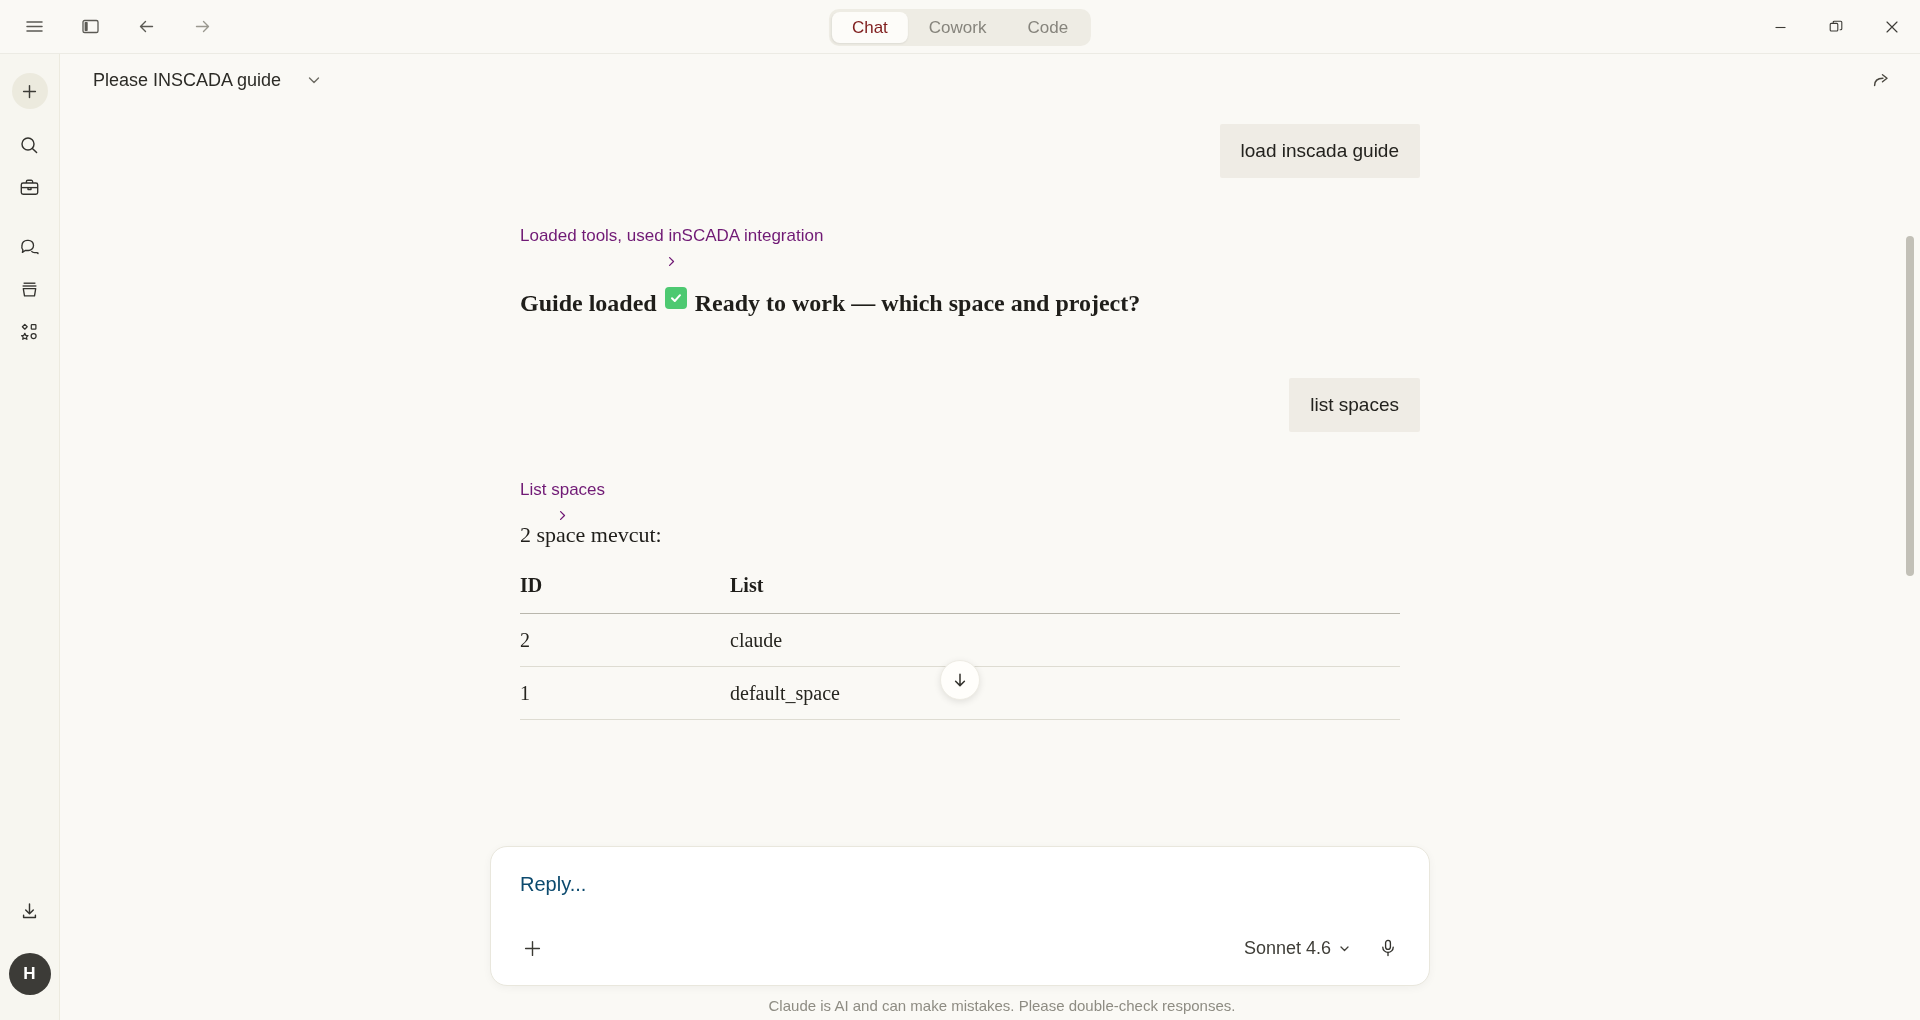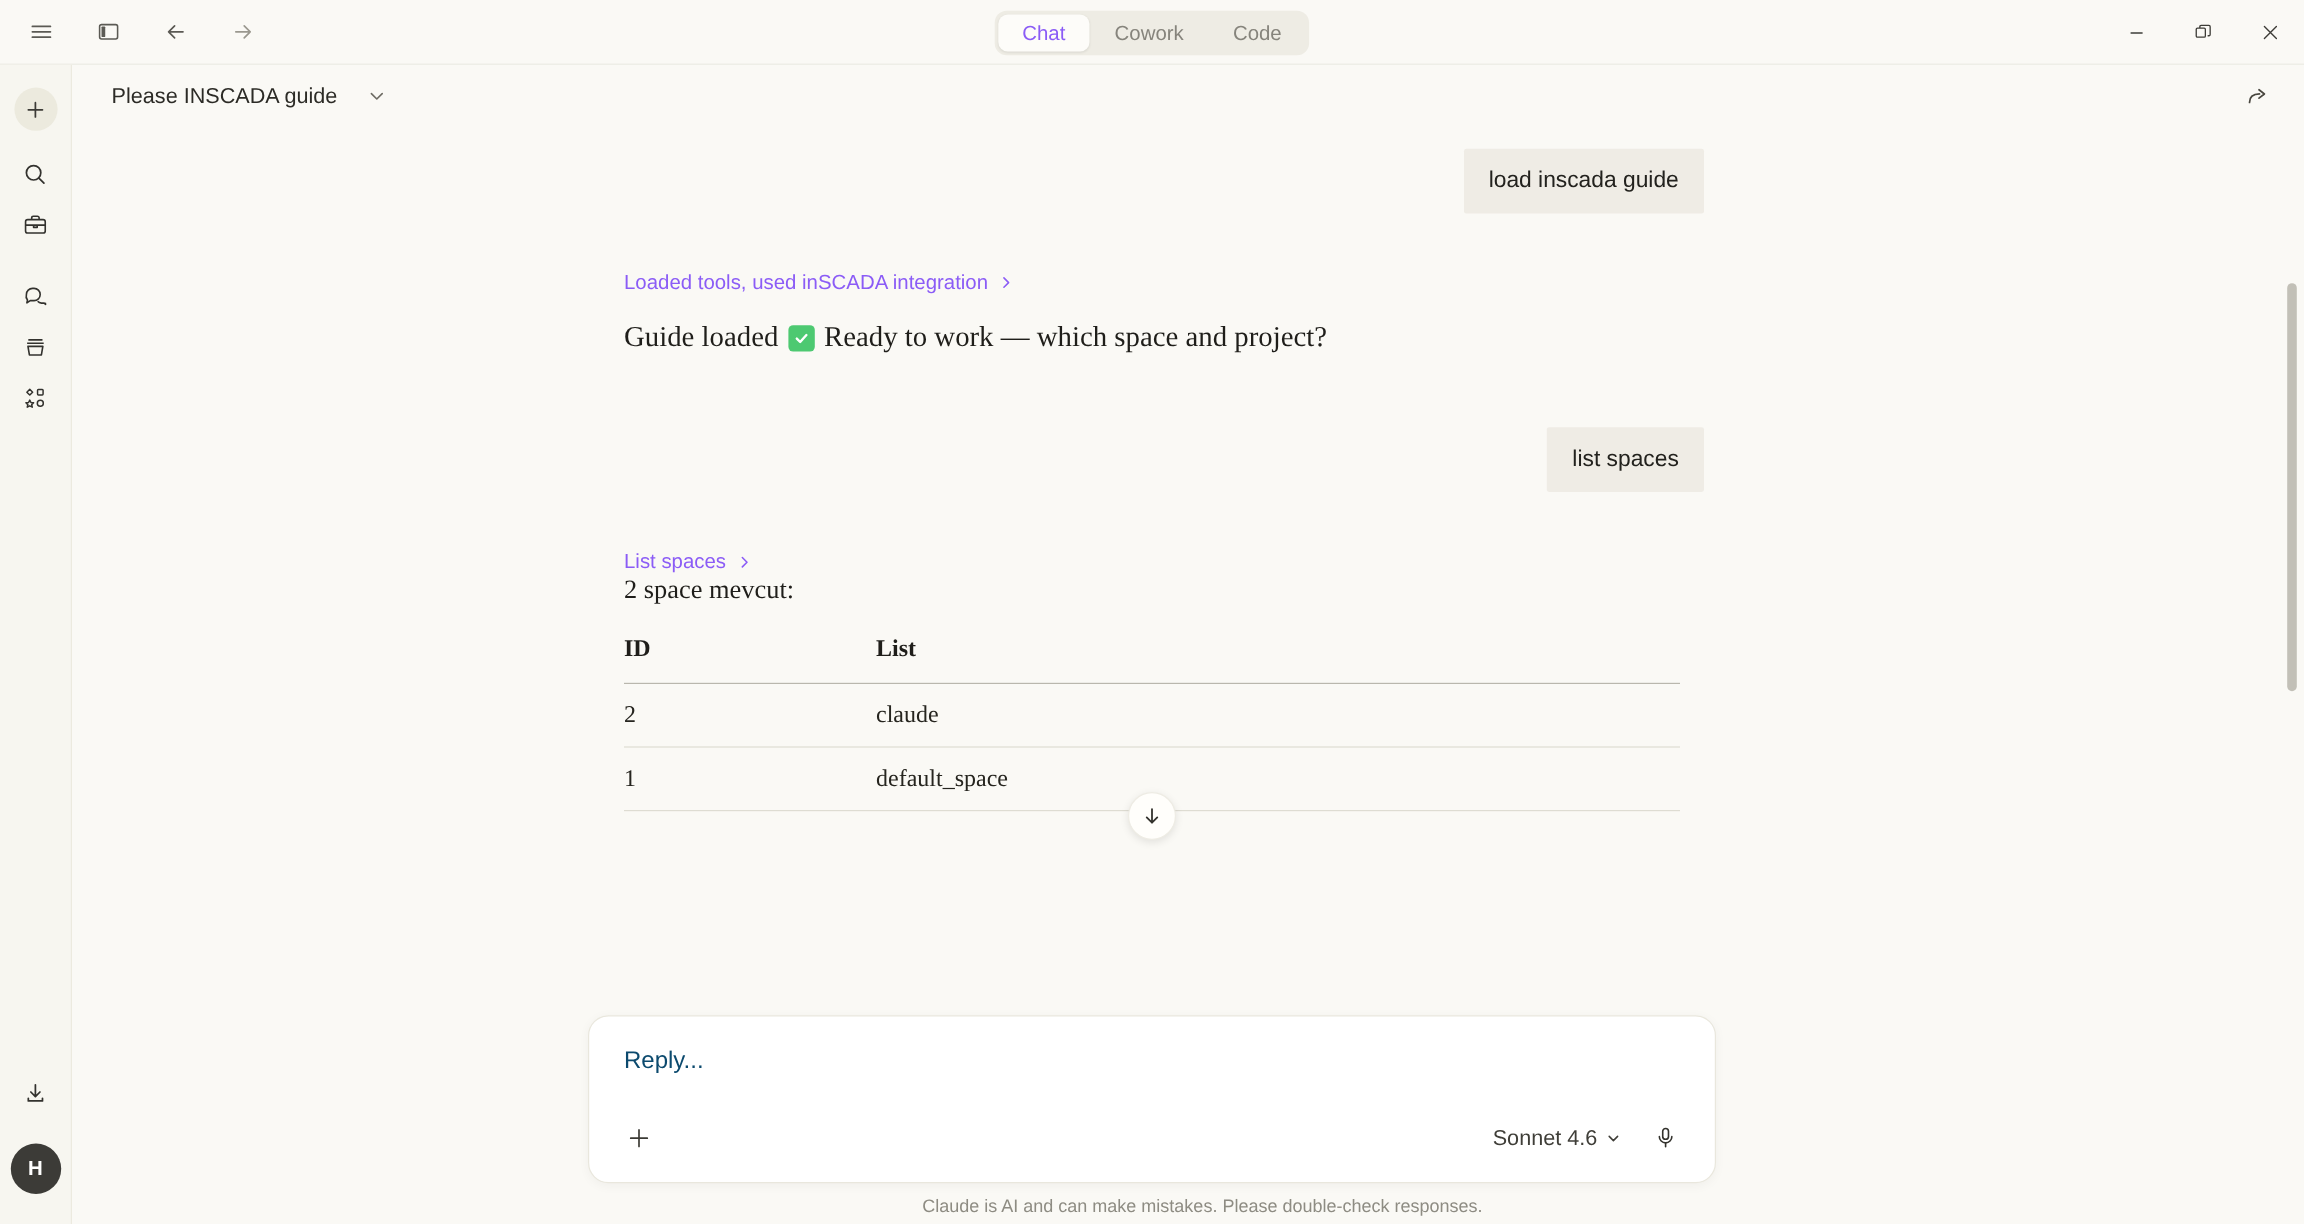--- a/index.html
+++ b/index.html
@@ -43,21 +43,21 @@
   }
   .tab {
     height: 31px; padding: 0 20px;
     display: flex; align-items: center; justify-content: center;
     font-size: 17px; color: #86847c;
     border-radius: 8px; cursor: pointer;
     white-space: nowrap;
   }
   .tab.active {
     background: #fdfcf9;
-    color: #8b5cf6;
+    color: #7f1d1d;
     box-shadow: 0 1px 2px rgba(0,0,0,.07);
   }
 
   .winctl {
     position: absolute; right: 0; top: 0;
     height: 54px; display: flex; align-items: center;
   }
   .wc {
     width: 56px; height: 54px;
     display: flex; align-items: center; justify-content: center;
@@ -145,32 +145,33 @@
     border-radius: 2px;
     padding: 14px 21px;
     font-size: 19px;
     color: #23221e;
     max-width: 640px;
     line-height: 1.35;
   }
 
   .tool-chip {
     display: flex; align-items: center; gap: 9px;
-    font-size: 17px; color: #8b5cf6;
+    font-size: 17px; color: #701a75;
     cursor: pointer;
     width: fit-content;
+    flex-direction: column;
   }
 
   .assistant-text {
     font-family: "Liberation Serif", serif;
     font-size: 24px;
     color: #1f1e1a;
     line-height: 1.45;
     margin-top: 18px;
-    display: flex; align-items: center; flex-wrap: wrap;
+    display: flex; align-items: flex-start; flex-wrap: wrap; font-weight: bold;
   }
   .check-emoji {
     display: inline-flex; align-items: center; justify-content: center;
     width: 22px; height: 22px;
     background: #4dc971;
     border-radius: 4px;
     margin: 0 8px;
     position: relative; top: 1px;
   }
   .check-emoji svg { display: block; }

